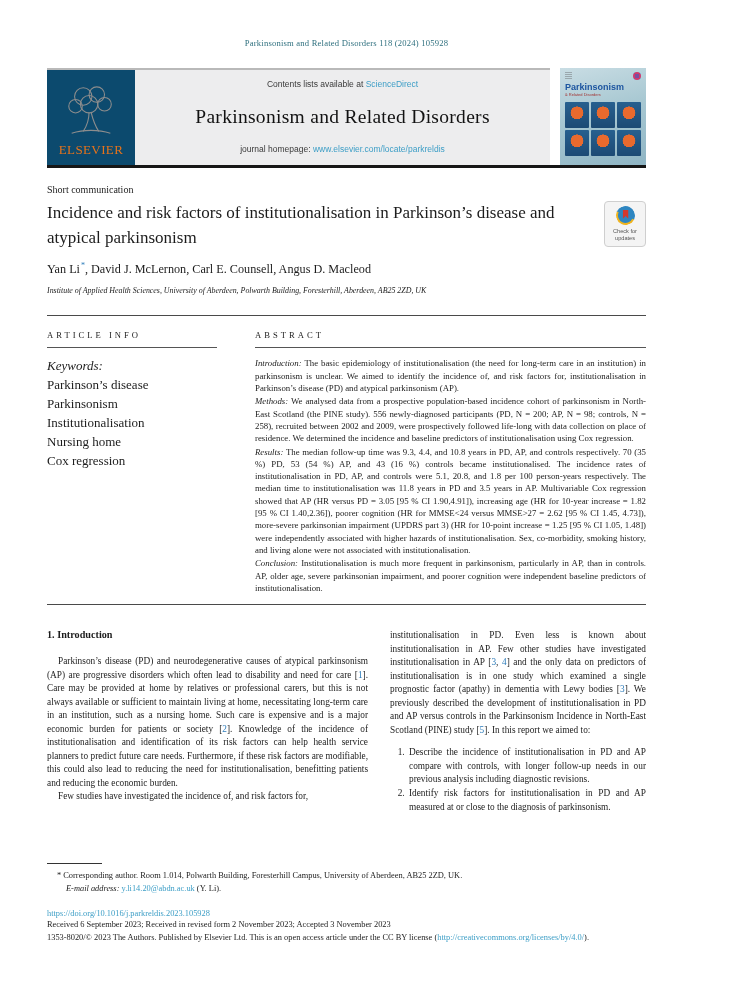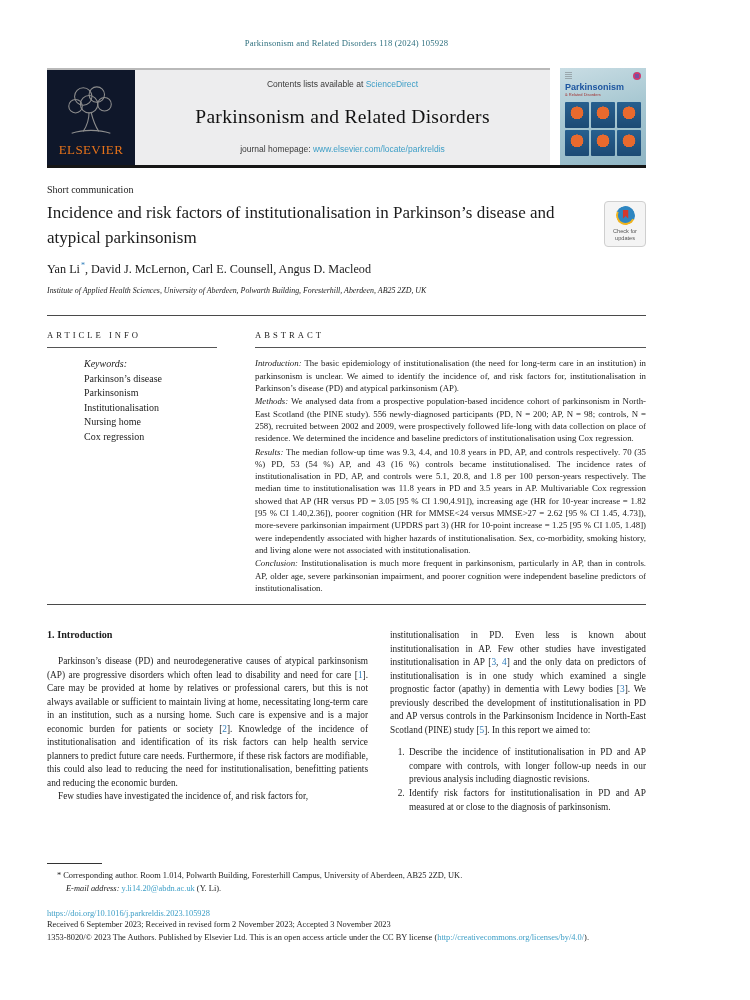--- a/index.html
+++ b/index.html
@@ -5,21 +5,21 @@
   html,body{margin:0;padding:0;background:#ffffff;}
   .page{width:686px;height:1000px;background:#fff;font-family:"Liberation Serif",serif;color:#1c1c1c;position:relative;overflow:hidden;box-sizing:border-box;}
   .inner{padding:0 40px 0 47px;}
 
   
   .cite-header{margin-top:38px;text-align:center;font-size:8.6px;color:#2e6f7e;letter-spacing:.2px;}
 
   
   .masthead-row{display:flex;margin-top:20px;height:97px;}
   .masthead-main{flex:1;display:flex;border-top:2px solid #b9b9b9;}
-  .logo-box{width:88px;background:#0f172a;display:flex;flex-direction:column;align-items:center;justify-content:flex-start;padding-top:13px;box-sizing:border-box;}
+  .logo-box{width:88px;background:#0c4a6e;display:flex;flex-direction:column;align-items:center;justify-content:flex-start;padding-top:13px;box-sizing:border-box;}
   .elsevier-word{font-size:13px;color:#e8731a;letter-spacing:.4px;margin-top:1px;}
   .band-center{flex:1;background:#ededee;display:flex;flex-direction:column;align-items:center;justify-content:space-between;padding:9px 0 11px;}
   .contents-line,.homepage-line{font-family:"Liberation Sans",sans-serif;font-size:8.5px;color:#3a3a3a;}
   .journal-title{font-size:19.5px;color:#121212;letter-spacing:.3px;}
   .link{color:#3d9ec6;cursor:pointer;}
   .thick-rule{height:3px;background:#161616;}
 
   
   .cover-box{width:86px;margin-left:10px;background:linear-gradient(165deg,#c9dde4 0%,#a8c8d2 45%,#8fb5c4 100%);box-sizing:border-box;padding:4px 5px;position:relative;}
   .cover-top{display:flex;justify-content:space-between;align-items:flex-start;height:9px;}
@@ -43,21 +43,21 @@
   .author-mark{color:#2b7bba;font-size:8px;vertical-align:super;margin-left:1px;}
   .affiliation{margin-top:9px;font-size:7.9px;font-style:italic;color:#222;}
 
   
   .info-rule-top{border-top:1px solid #4a4a4a;margin-top:20px;}
   .info-section{display:flex;padding-top:14px;}
   .info-col{width:170px;margin-right:38px;flex-shrink:0;}
   .abs-col{flex:1;}
   .sec-heading{font-size:8.6px;letter-spacing:3px;color:#1c1c1c;}
   .heading-underline{border-bottom:1px solid #555;margin-top:7px;margin-bottom:9px;}
-  .keywords{font-size:10px;line-height:1.45;margin-left:37px;}
+  .keywords{font-size:13px;line-height:1.45;}
   .kw-label{font-style:italic;}
   .abstract p{margin:0 0 1px;font-size:8.8px;line-height:1.4;text-align:justify;}
   .abs-label{font-style:italic;}
   .section-rule-bottom{border-bottom:1px solid #4a4a4a;margin-top:9px;}
 
   
   .body-section{display:flex;margin-top:24px;height:212px;overflow:hidden;}
   .col-left{width:321px;margin-right:22px;flex-shrink:0;}
   .col-right{flex:1;}
   .intro-heading{font-size:10.2px;font-weight:bold;margin:0 0 15px;}

